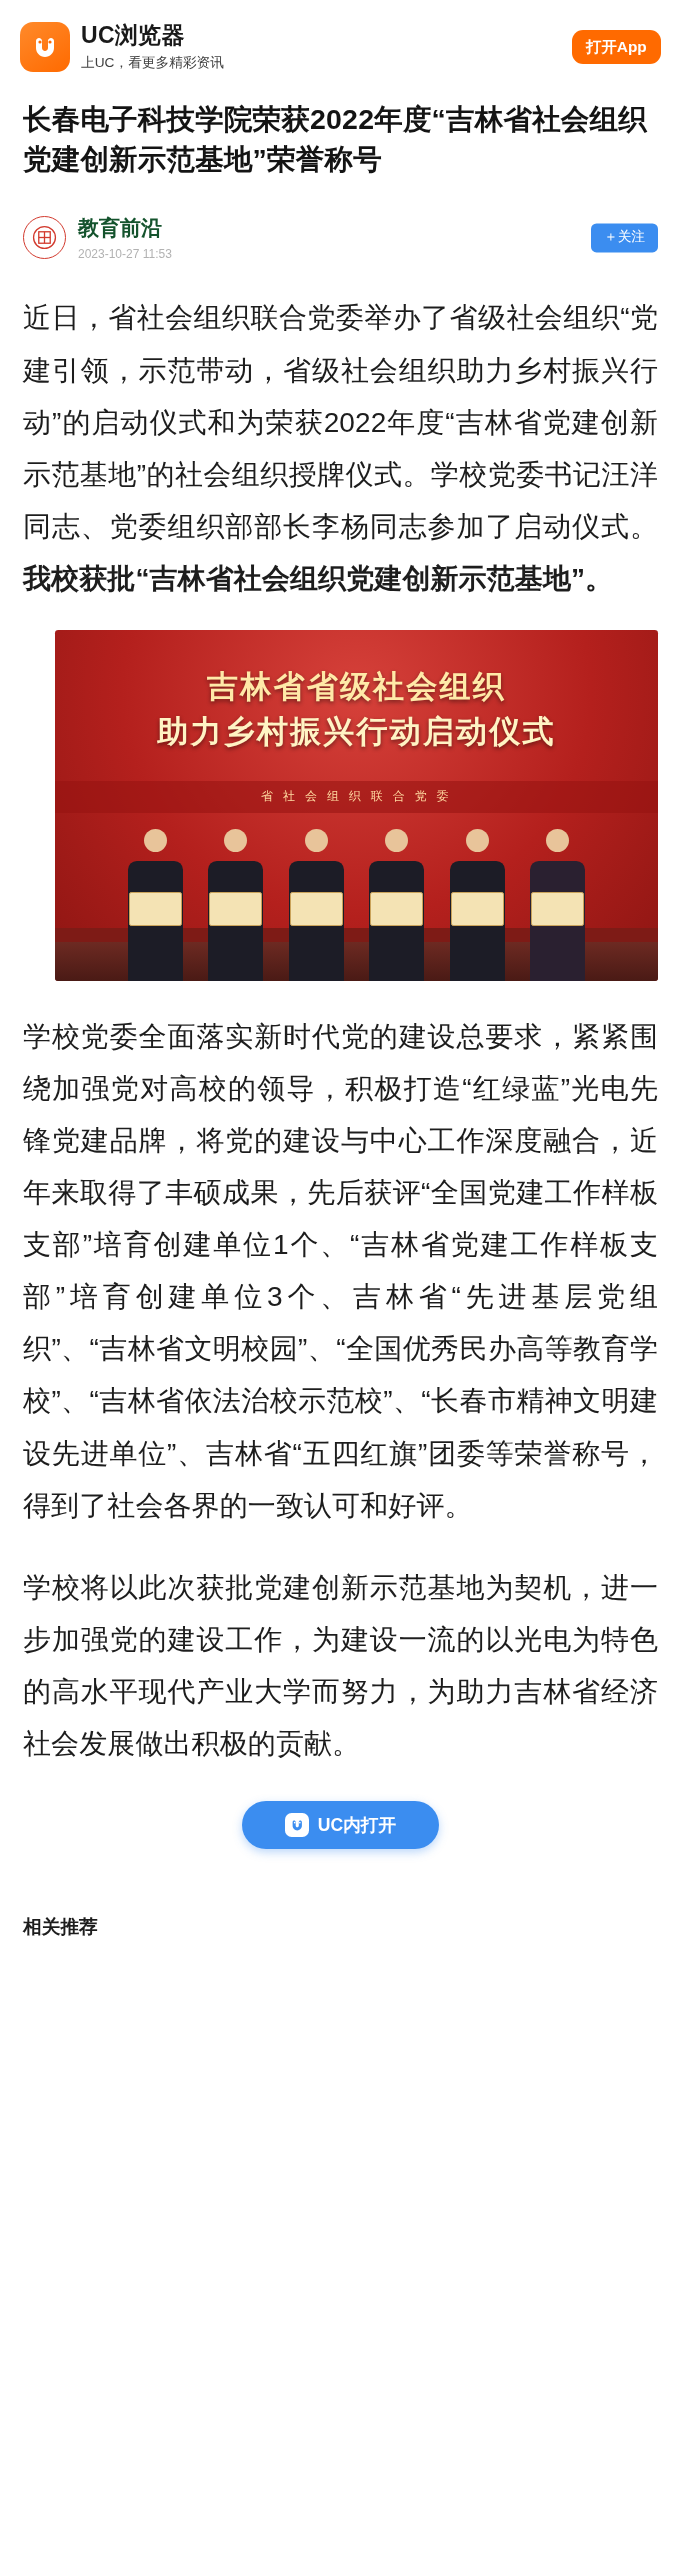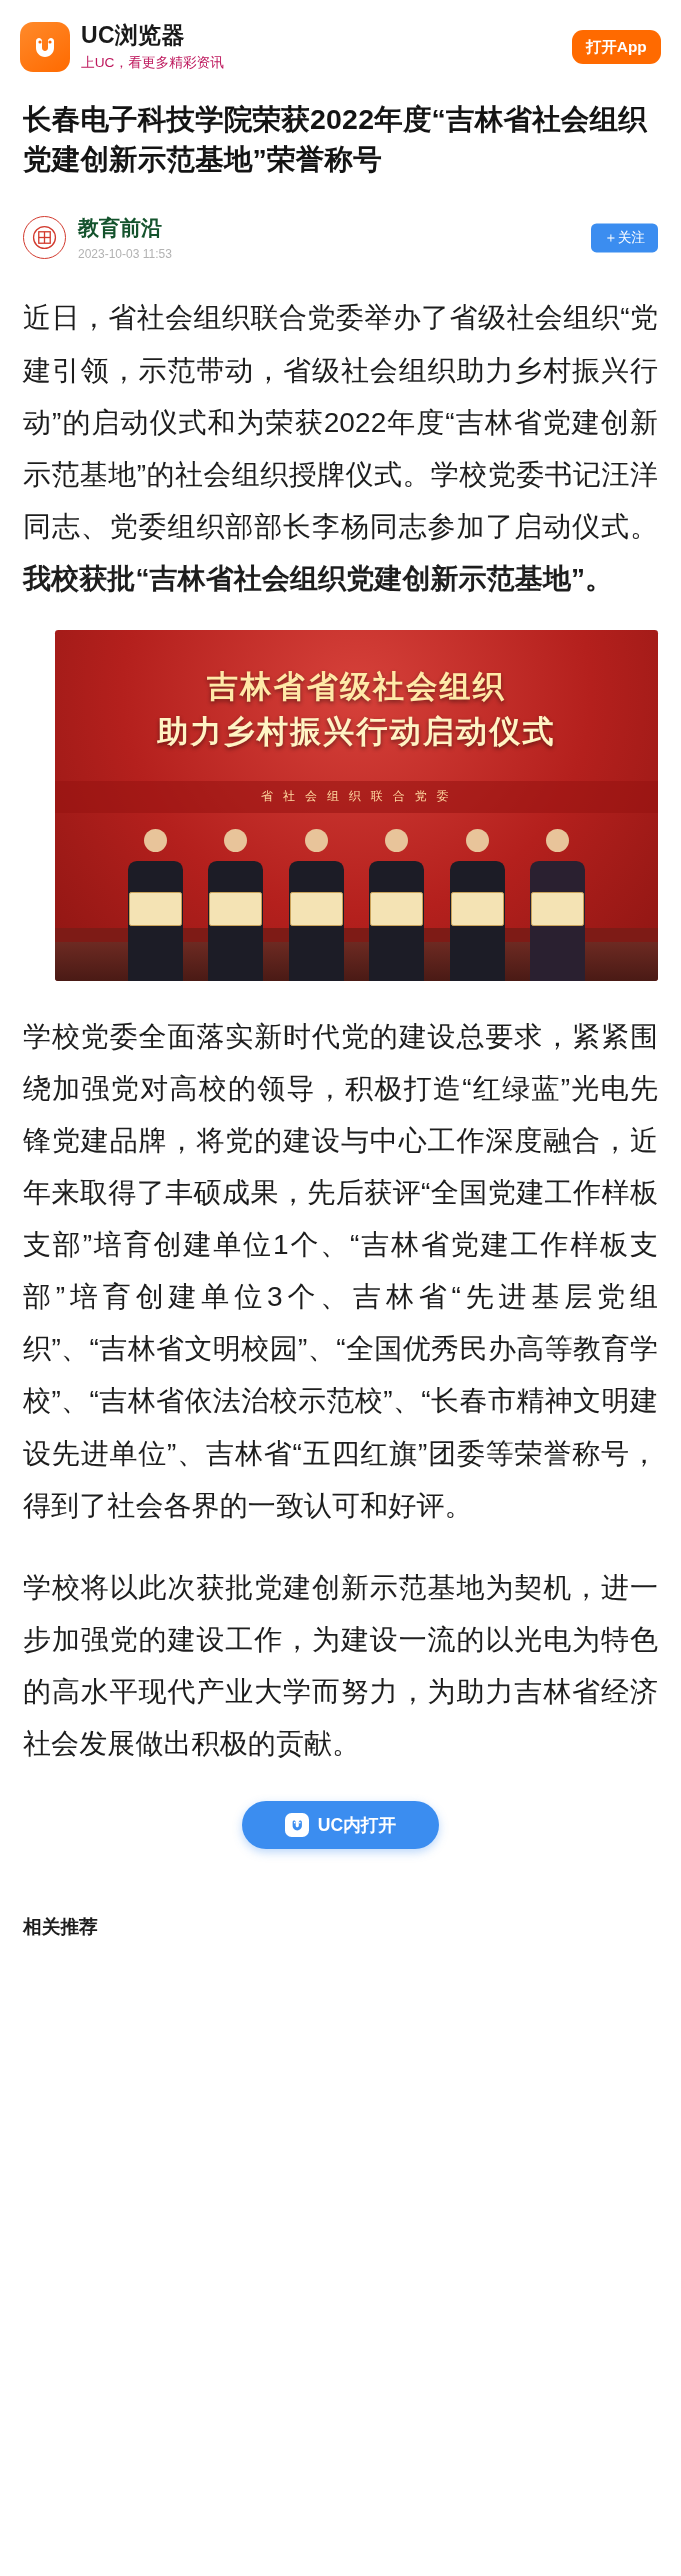--- a/index.html
+++ b/index.html
@@ -43,21 +43,21 @@
   .brand-text { display: flex; flex-direction: column; justify-content: center; }
   .brand-title {
     font-size: 23px;
     font-weight: bold;
     color: #1a1a1a;
     line-height: 1.15;
     letter-spacing: 0.3px;
   }
   .brand-sub {
     font-size: 13.7px;
-    color: #be185d;
+    color: #404040;
     margin-top: 7px;
     line-height: 1.2;
   }
   .open-app-btn {
     position: absolute;
     right: 20px;
     top: 50%;
     transform: translateY(-50%);
     background: #ff6a00;
     color: #ffffff;
@@ -127,21 +127,21 @@
     top: 50%;
     transform: translateY(-50%);
     background: #3b8df0;
     color: #fff;
     font-size: 13.7px;
     border: none;
     border-radius: 5.5px;
     padding: 7.7px 13px;
     line-height: 1;
     cursor: pointer;
-    font-family: Liberation Sans, sans-serif;
+    font-family: Liberation Mono, monospace;
   }
 
   
   .para {
     font-size: 28px;
     line-height: 1.86;
     color: #1d1d1d;
     margin: 30px 0 0 0;
     text-align: justify;
     letter-spacing: 0.1px;
@@ -361,21 +361,21 @@
     <div class="source-avatar">
       <svg width="25" height="25" viewBox="0 0 48 48" aria-hidden="true">
         <circle cx="24" cy="24" r="21" fill="none" stroke="#d23a2e" stroke-width="2.5"></circle>
         <rect x="13" y="13" width="22" height="22" fill="none" stroke="#d23a2e" stroke-width="2.5"></rect>
         <line x1="13" y1="24" x2="35" y2="24" stroke="#d23a2e" stroke-width="2.5"></line>
         <line x1="24" y1="13" x2="24" y2="35" stroke="#d23a2e" stroke-width="2.5"></line>
       </svg>
     </div>
     <div class="source-meta">
       <div class="source-name">教育前沿</div>
-      <div class="source-time">2023-10-03 11:53</div>
+      <div class="source-time">2023-10-27 11:53</div>
     </div>
     <button class="follow-btn">＋关注</button>
   </div>
 
   <p class="para">
     <span>近日，省社会组织联合党委举办了省级社会组织“党建引领，示范带动，省级社会组织助力乡村振兴行动”的启动仪式和为荣获2022年度“吉林省党建创新示范基地”的社会组织授牌仪式。学校党委书记汪洋同志、党委组织部部长李杨同志参加了启动仪式。</span><b>我校获批“吉林省社会组织党建创新示范基地”。</b>
   </p>
 
   <div class="figure">
     <div class="photo photo-1">

